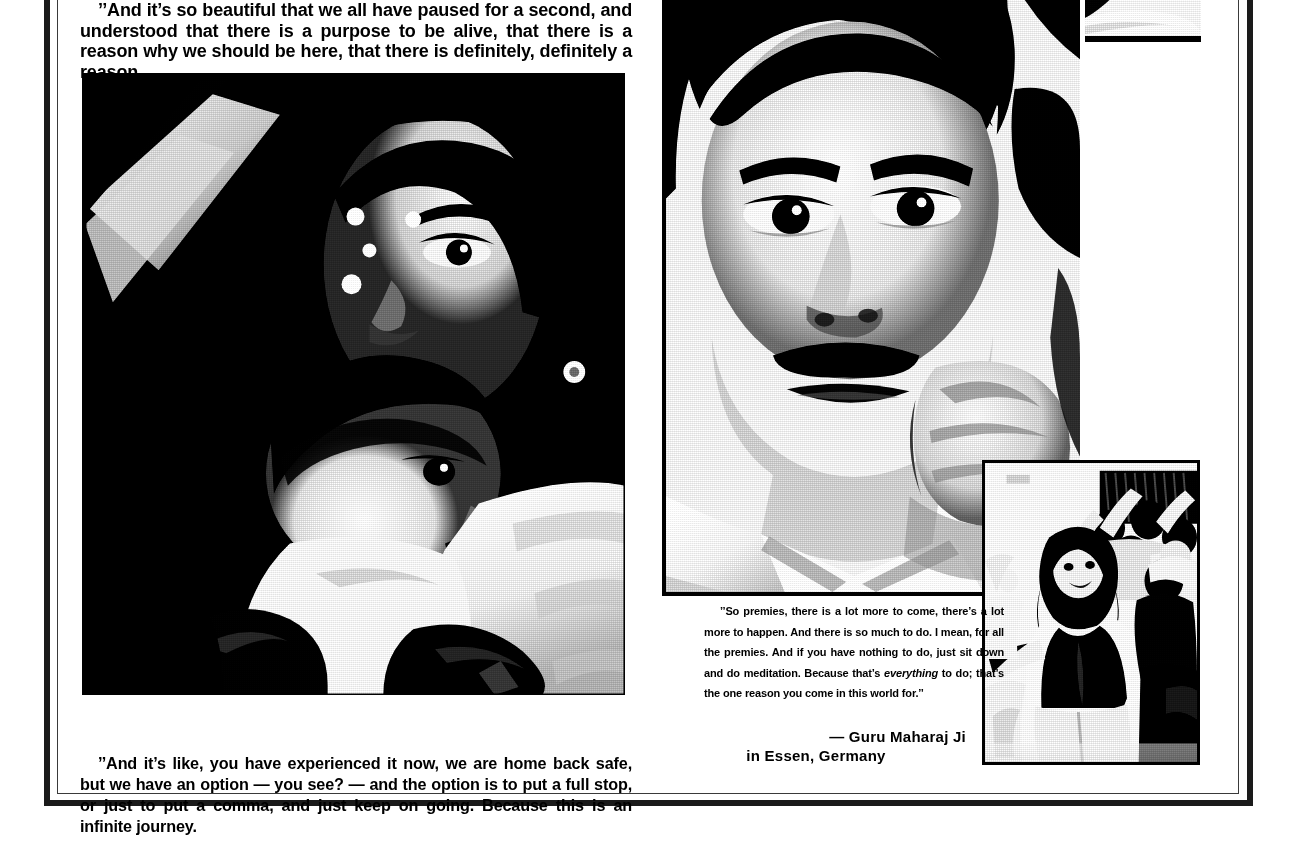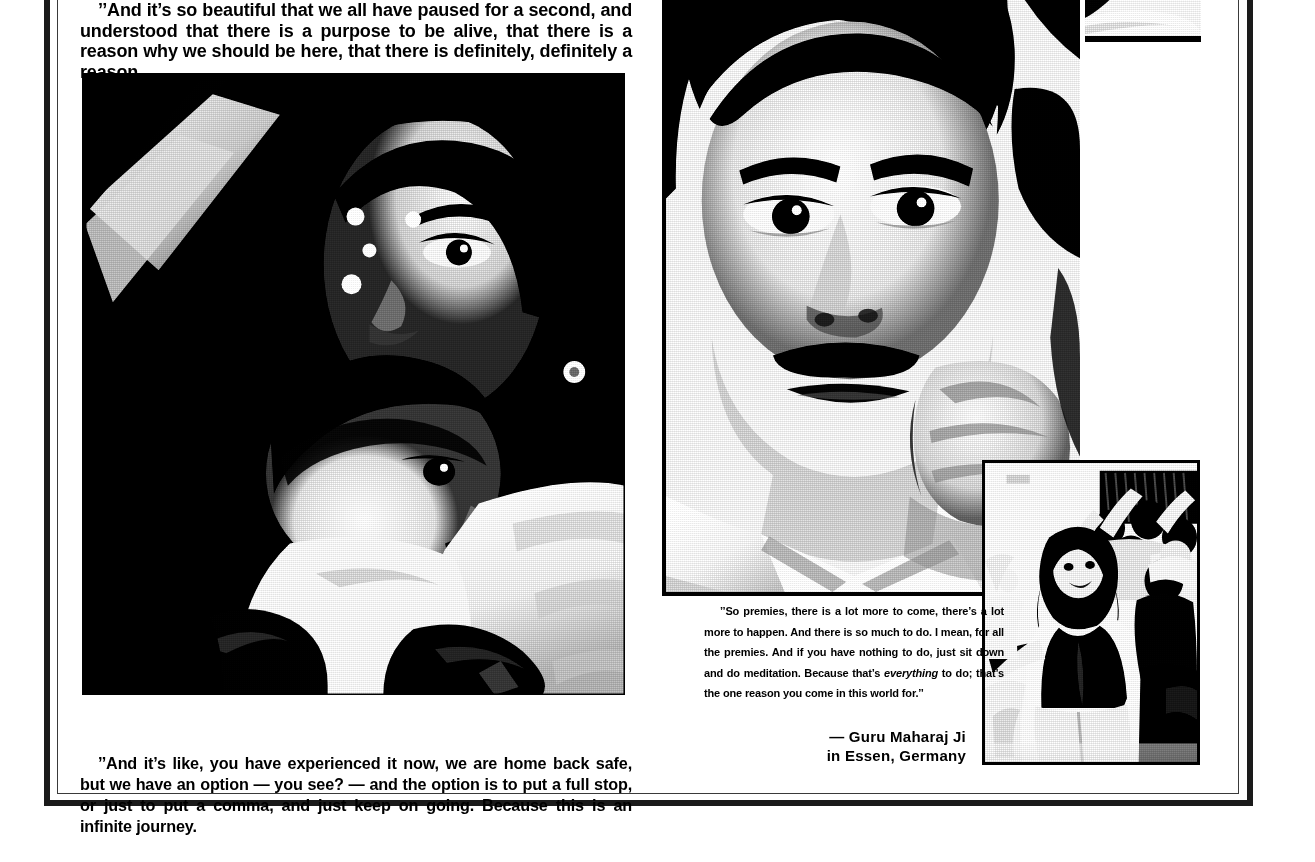--- a/index.html
+++ b/index.html
@@ -87,21 +87,21 @@
     left: 666px;
     width: 300px;
     text-align: right;
     font-size: 15px;
     line-height: 19.5px;
     font-weight: 700;
     color: #000;
     letter-spacing: 0.25px;
   }
   #attribution-name { top: 727px; }
-  #attribution-place { top: 746px; }
+  #attribution-place { top: 746px; text-align: center; }
 
   
   .photo {
     position: absolute;
     overflow: hidden;
     background: #ffffff;
     filter: contrast(1.25) grayscale(1);
   }
   .photo .grain {
     position: absolute;

